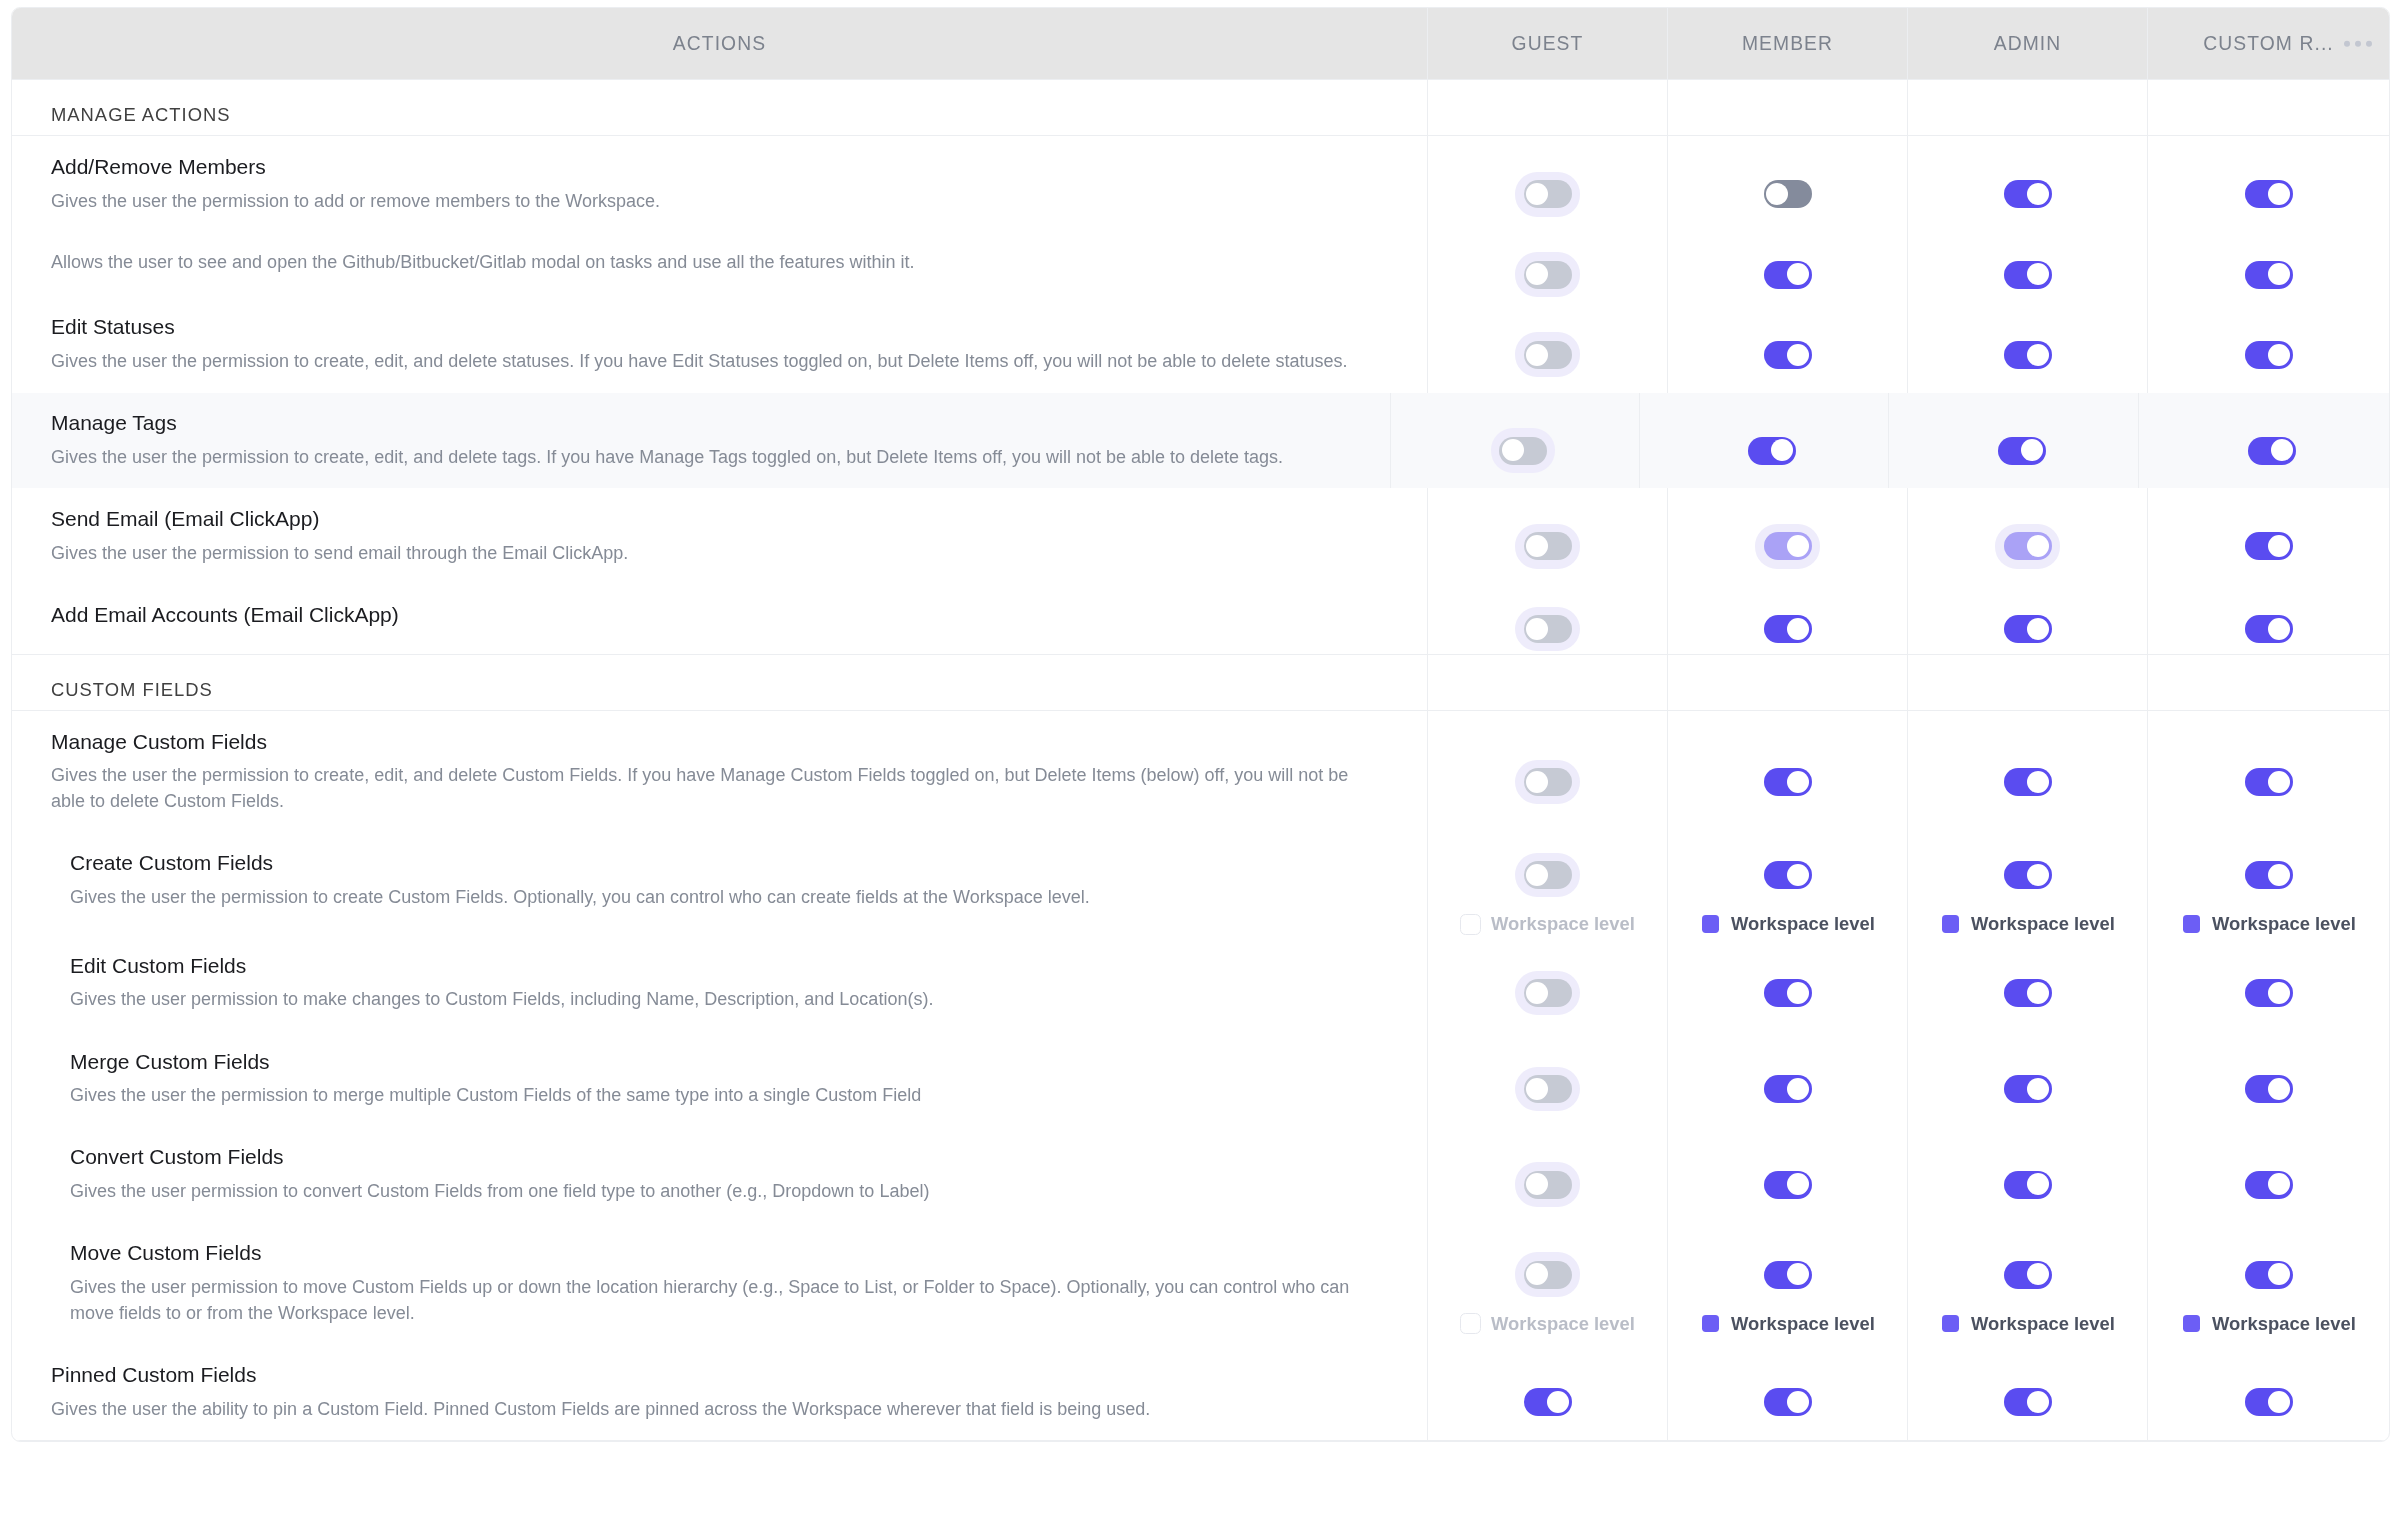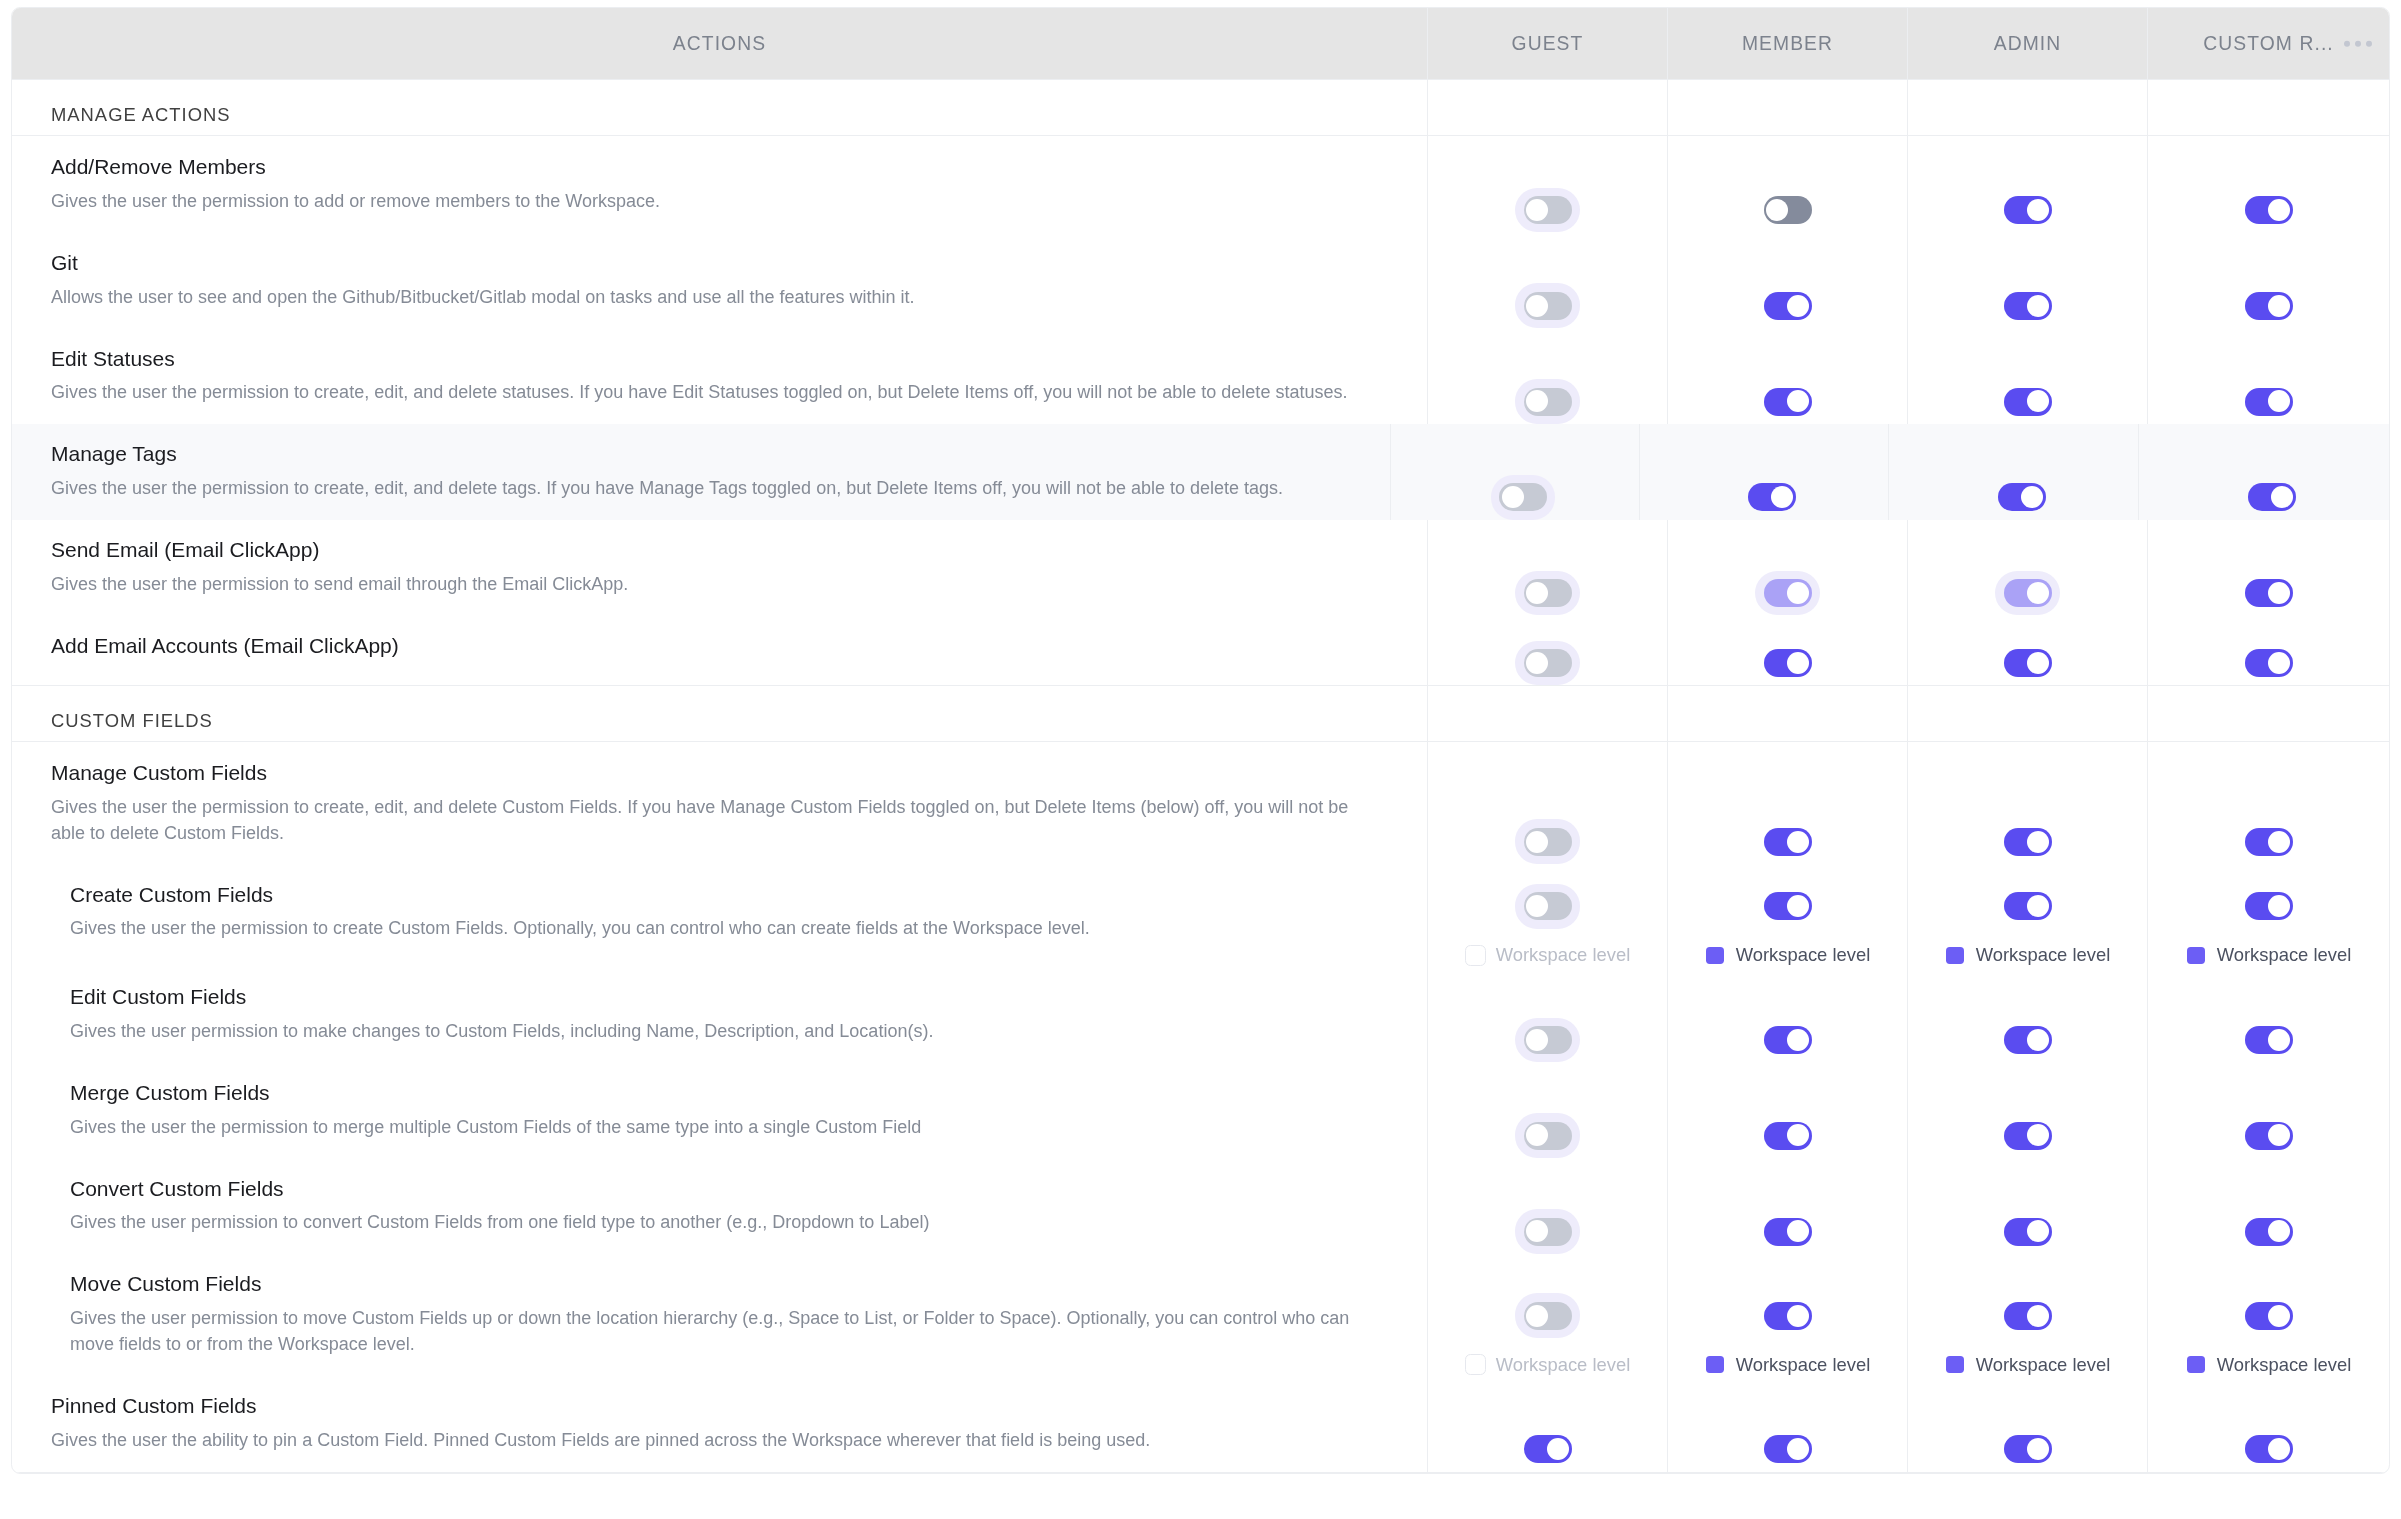--- a/index.html
+++ b/index.html
@@ -118,22 +118,23 @@
     max-width: 1344px;
   }
 
   .cell-toggle {
     width: 240px;
     box-sizing: border-box;
     border-right: 0.9px solid #eceef1;
     display: flex;
     flex-direction: column;
     align-items: center;
-    justify-content: flex-end;
+    justify-content: center;
     padding-top: 20px;
+    font-weight: bold;
   }
   .cell-toggle.last { border-right: none; width: 241px; }
 
   
   .switch {
     width: 48px;
     height: 28px;
     border-radius: 14px;
     position: relative;
     display: block;
@@ -262,21 +263,20 @@
         <div class="cell-toggle last">
           <span class="switch-wrap">
             <span class="switch on" role="switch">
               <span class="knob"></span>
             </span>
           </span>
         </div>
       </div>
       <div class="row">
         <div class="cell-desc">
-          <div class="perm-title">Git</div>
           <div class="perm-desc">Allows the user to see and open the Github/Bitbucket/Gitlab modal on tasks and use all the features within it.</div>
         </div>
         <div class="cell-toggle">
           <span class="switch-wrap halo">
             <span class="switch" role="switch">
               <span class="knob"></span>
             </span>
           </span>
         </div>
         <div class="cell-toggle">

